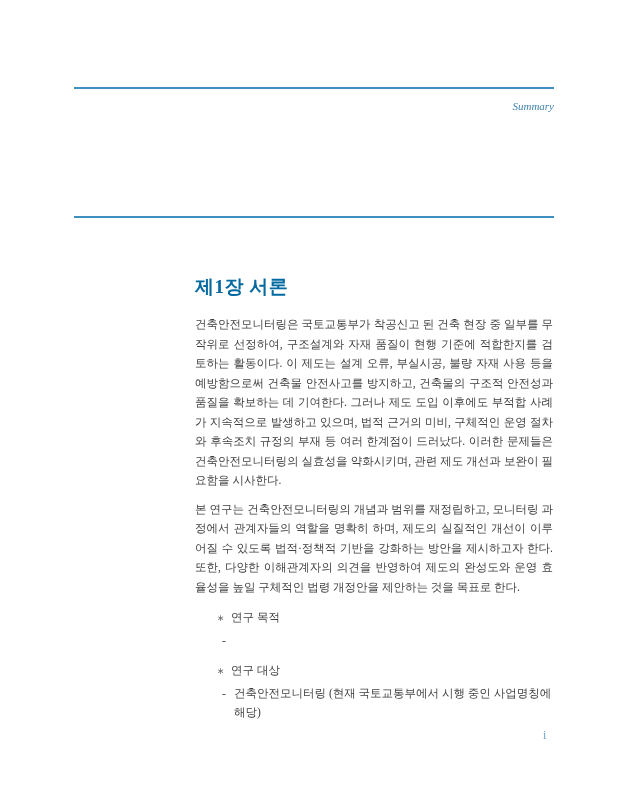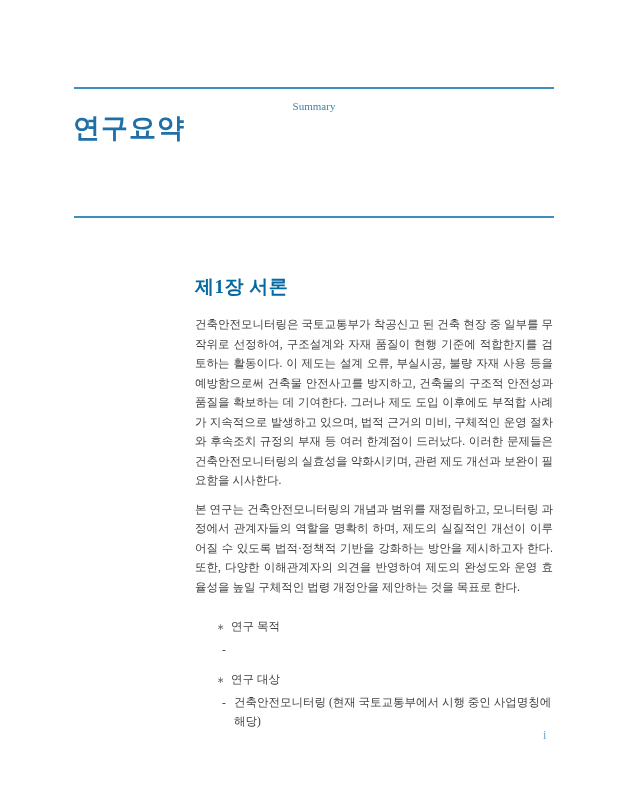--- a/index.html
+++ b/index.html
@@ -37,24 +37,25 @@
     font-weight: 600;
     letter-spacing: 1px;
     color: #1f6fa8;
     line-height: 32px;
   }
   .summary-label {
     position: absolute;
     top: 100px;
     left: 74px;
     width: 480px;
-    text-align: center;
+    text-align: right;
     font-size: 11px;
     color: #4383ad;
     font-family: "Liberation Serif", "DejaVu Serif", serif;
+    font-style: italic;
   }
 
   
   .content {
     position: absolute;
     left: 195px;
     top: 274px;
     width: 358px;
   }
   .section-heading {
@@ -67,21 +68,21 @@
     letter-spacing: 0.5px;
   }
   .body-par {
     margin: 0 0 9px 0;
     font-size: 11.5px;
     line-height: 19.5px;
     color: #3f3f3f;
     text-align: justify;
     word-break: break-all;
   }
-  .body-par:last-of-type { margin-bottom: 20px; }
+  .body-par:last-of-type { margin-bottom: 11px; }
 
   
   .bullet-list {
     margin-top: 4px;
   }
   .bullet-item {
     margin-bottom: 11px;
   }
   .bullet-head {
     display: flex;
@@ -123,21 +124,20 @@
     font-family: "Liberation Serif", "DejaVu Serif", serif;
   }
 </style>
 </head>
 <body>
 
 <div class="page">
 
   <div class="rule rule-top"></div>
 
-  <h1 class="doc-title">연구요약</h1>
 
   <div class="summary-label">Summary</div>
 
   <div class="rule rule-bottom"></div>
 
   <div class="content">
 
     <h2 class="section-heading">제1장 서론</h2>
 
     <p class="body-par">건축안전모니터링은 국토교통부가 착공신고 된 건축 현장 중 일부를 무작위로 선정하여, 구조설계와 자재 품질이 현행 기준에 적합한지를 검토하는 활동이다. 이 제도는 설계 오류, 부실시공, 불량 자재 사용 등을 예방함으로써 건축물 안전사고를 방지하고, 건축물의 구조적 안전성과 품질을 확보하는 데 기여한다. 그러나 제도 도입 이후에도 부적합 사례가 지속적으로 발생하고 있으며, 법적 근거의 미비, 구체적인 운영 절차와 후속조치 규정의 부재 등 여러 한계점이 드러났다. 이러한 문제들은 건축안전모니터링의 실효성을 약화시키며, 관련 제도 개선과 보완이 필요함을 시사한다.</p>

